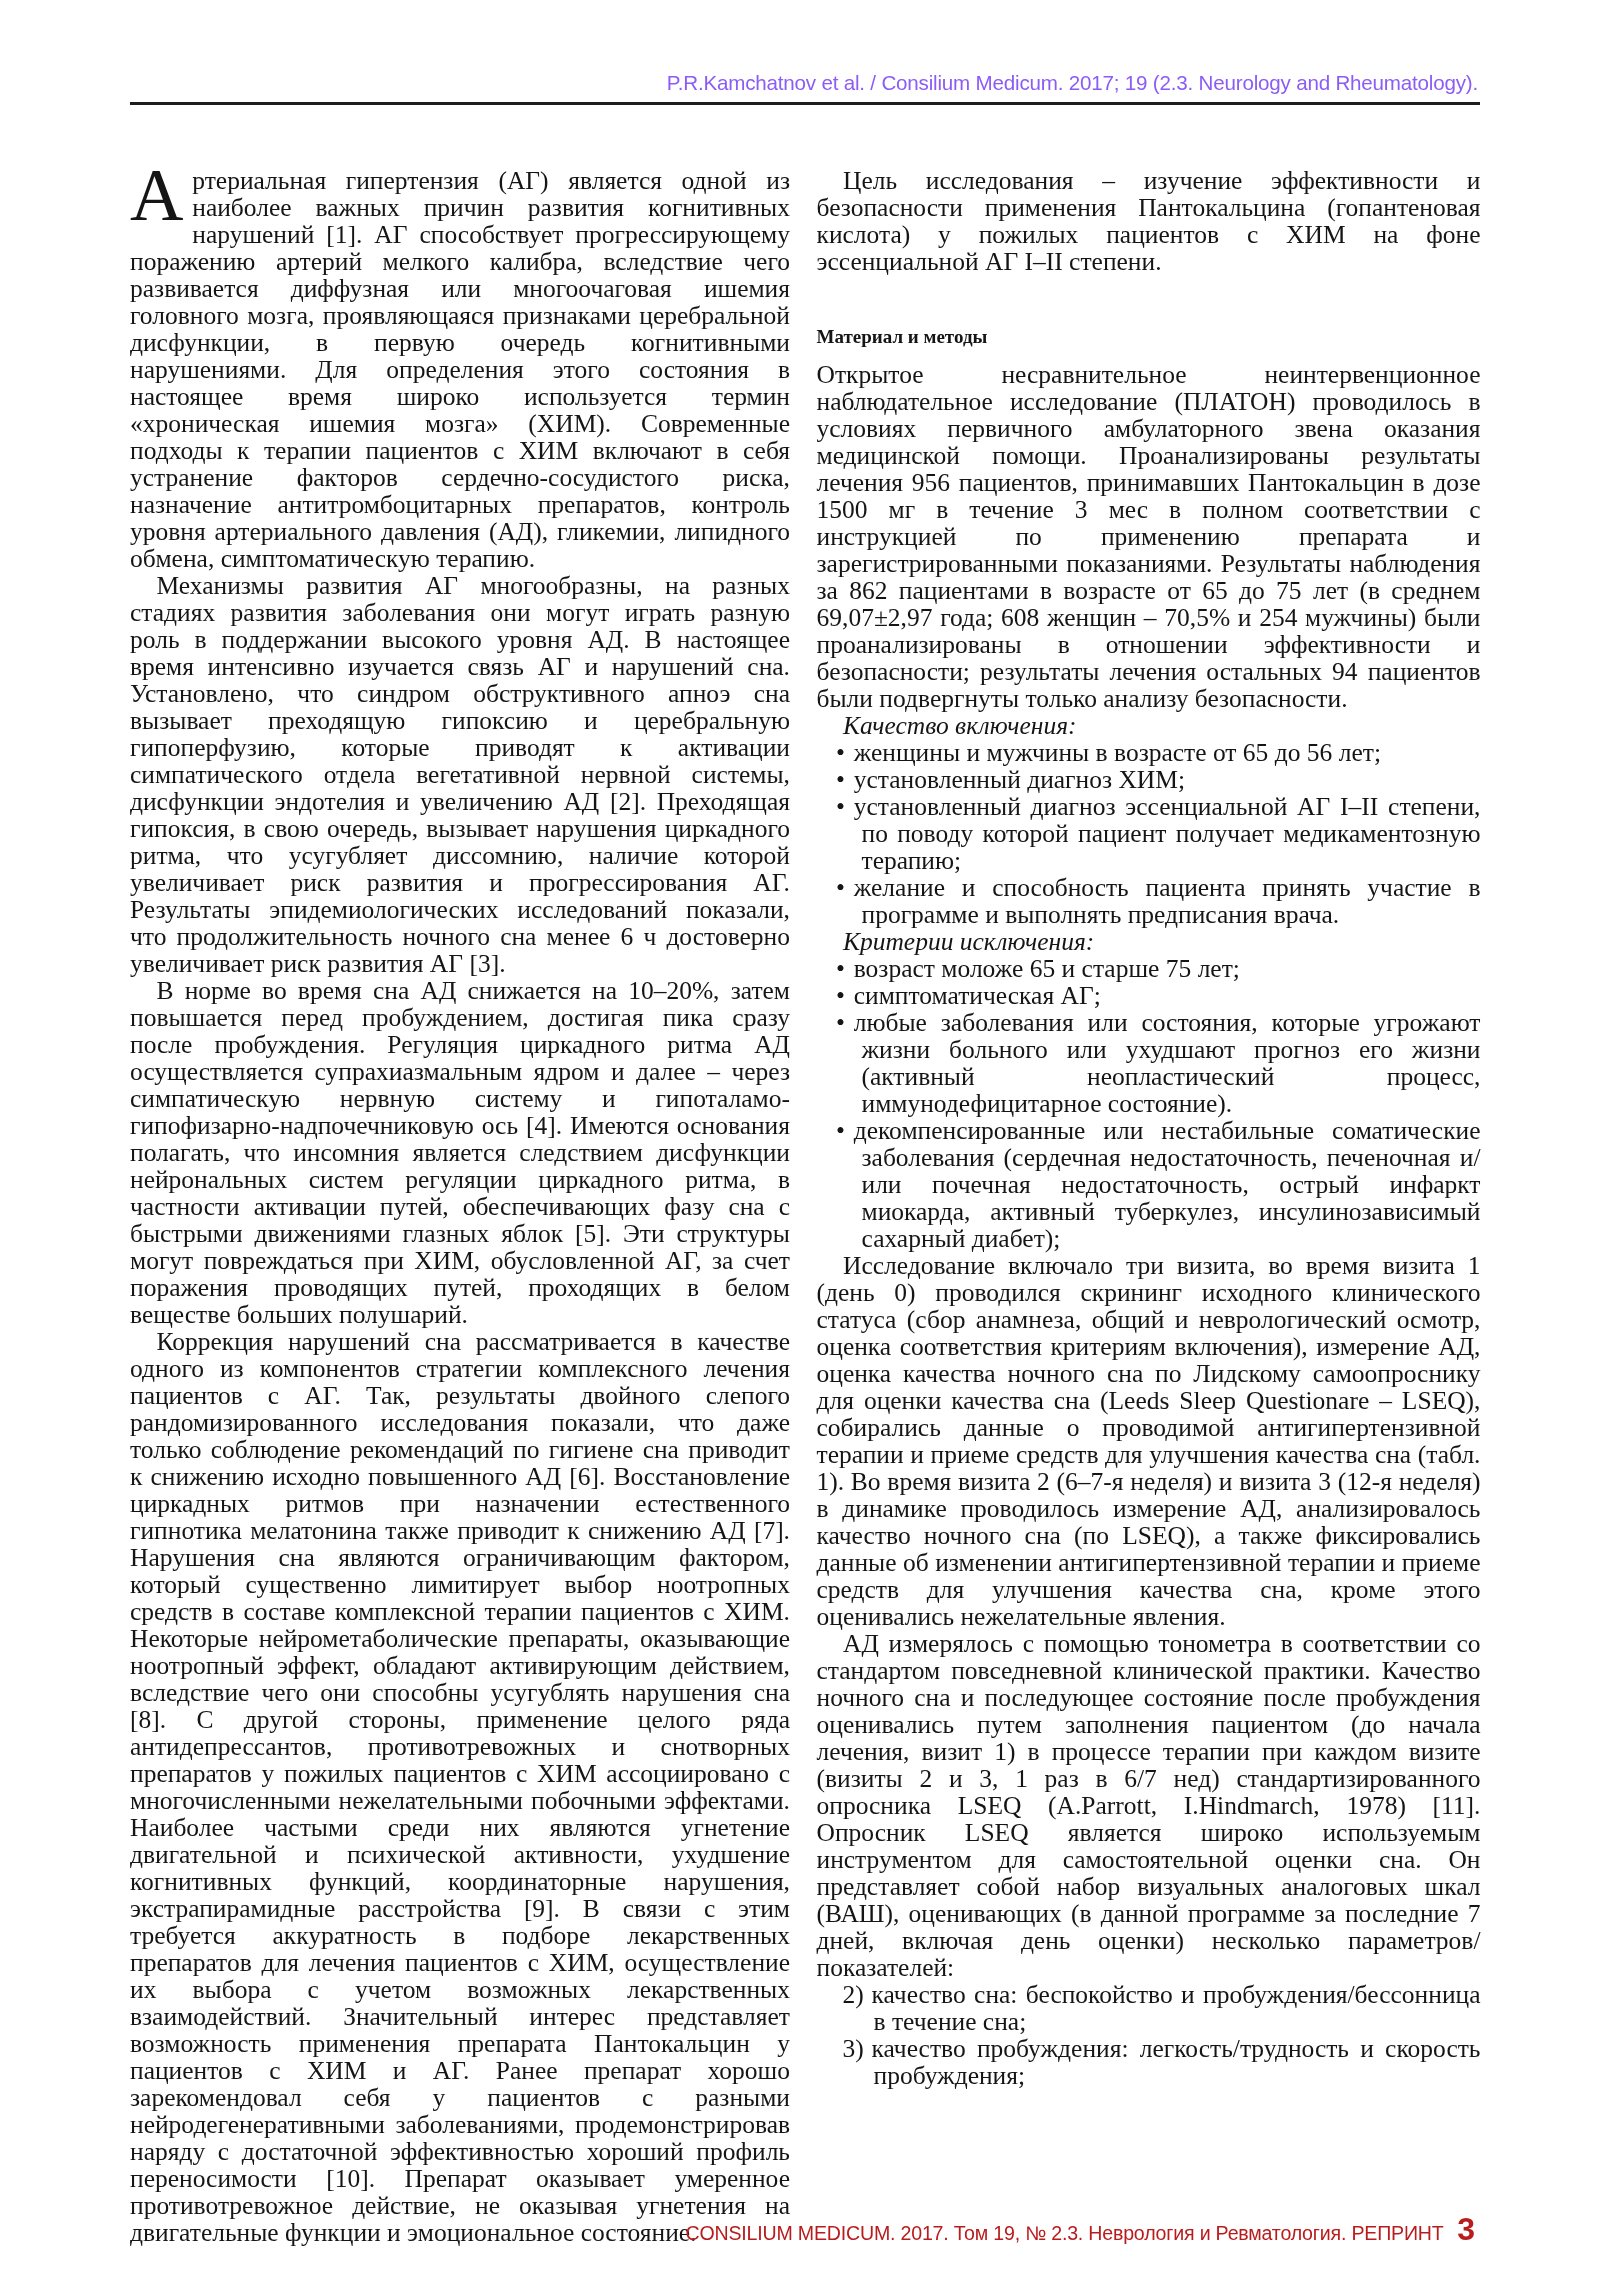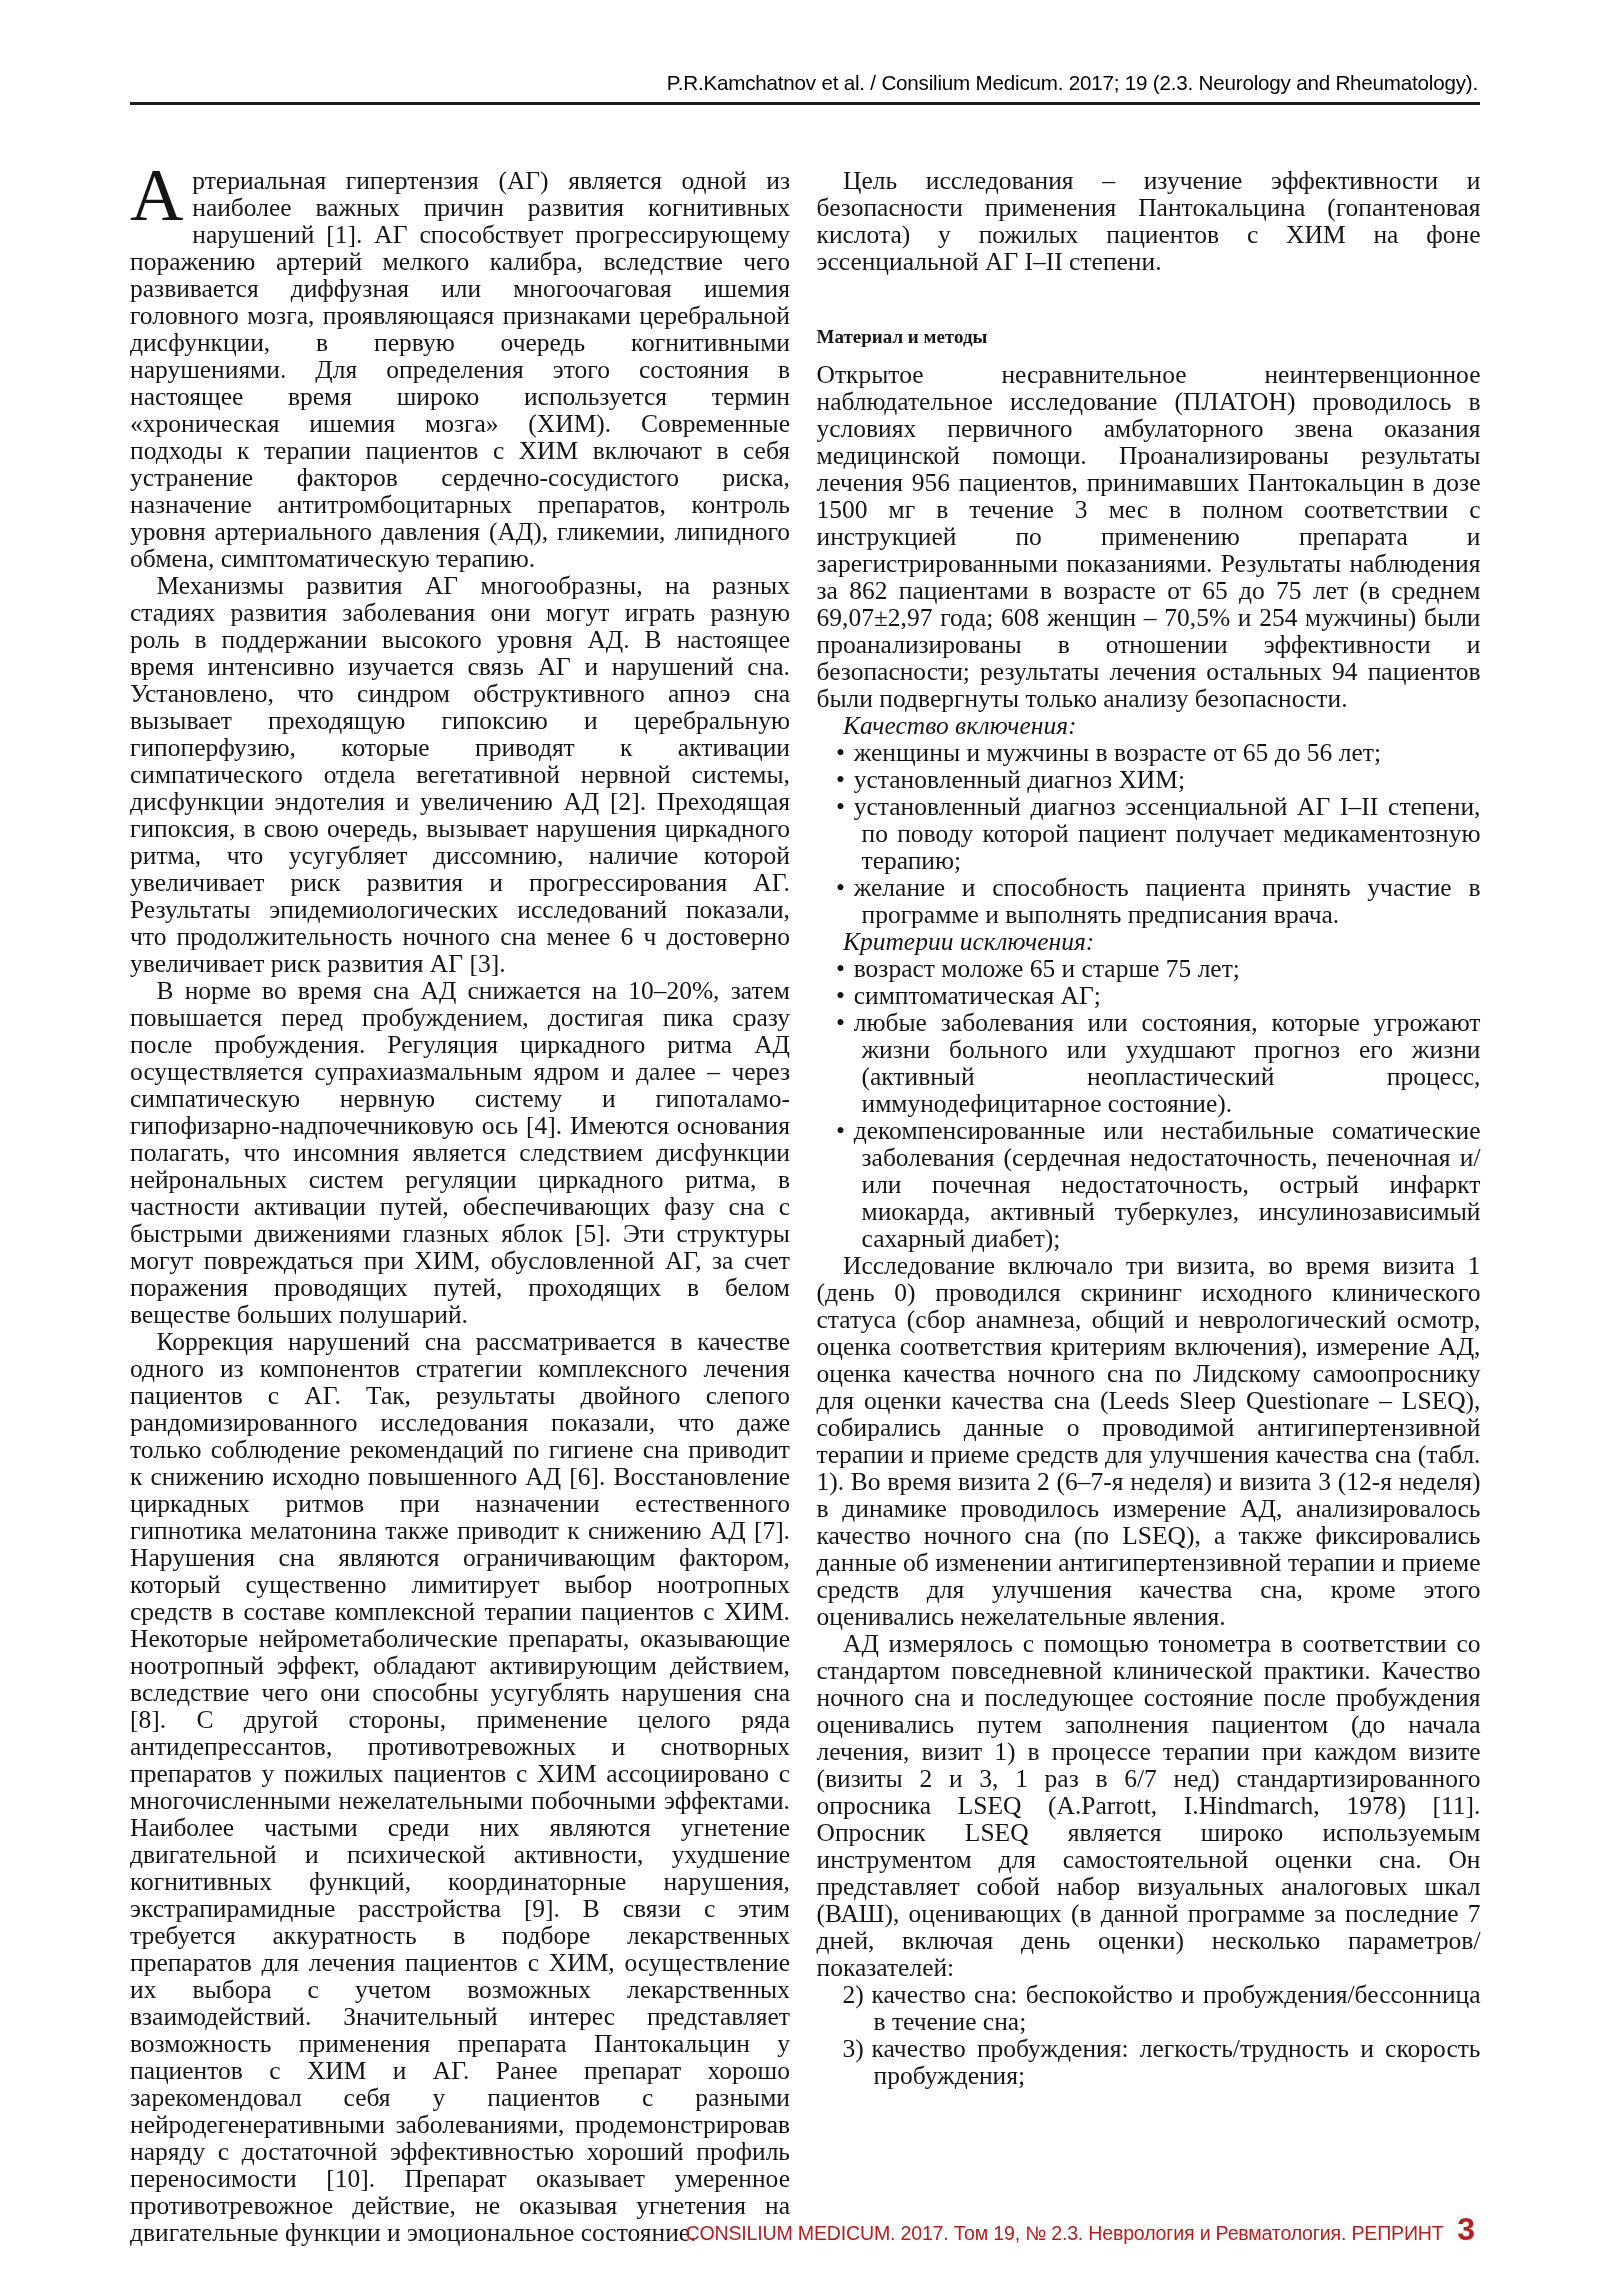--- a/index.html
+++ b/index.html
@@ -11,21 +11,21 @@
     overflow:hidden;
     font-family:"Liberation Serif","DejaVu Serif",serif;
     color:#151515;
   }
   .running-head{
     position:absolute;
     top:71px;right:143px;left:130px;
     text-align:right;
     font-family:"Liberation Sans","DejaVu Sans",sans-serif;
     font-size:20.6px;letter-spacing:-0.2px;
-    color:#000000;
+    color:#8b5cf6;
     white-space:nowrap;
   }
   .head-rule{
     position:absolute;
     top:102px;left:130px;width:1350px;height:2.9px;
     background:#1d1d1d;
   }
   .content{
     position:absolute;
     top:167px;left:130px;width:1353px;

